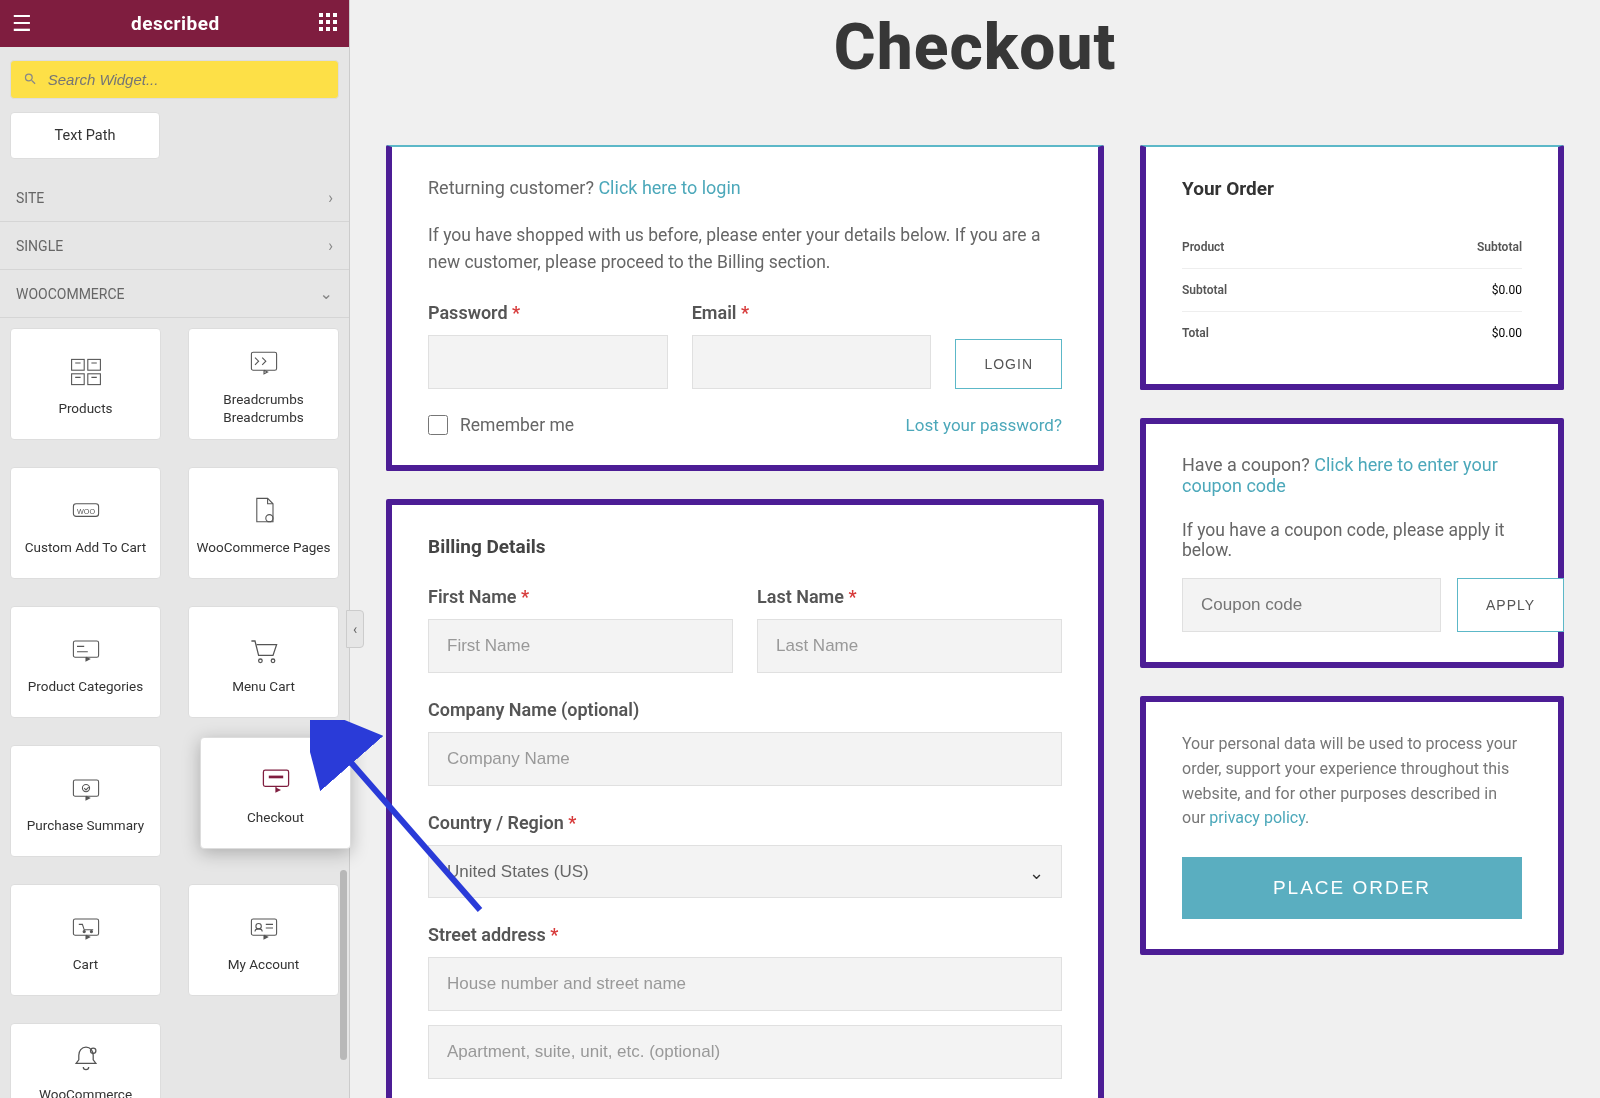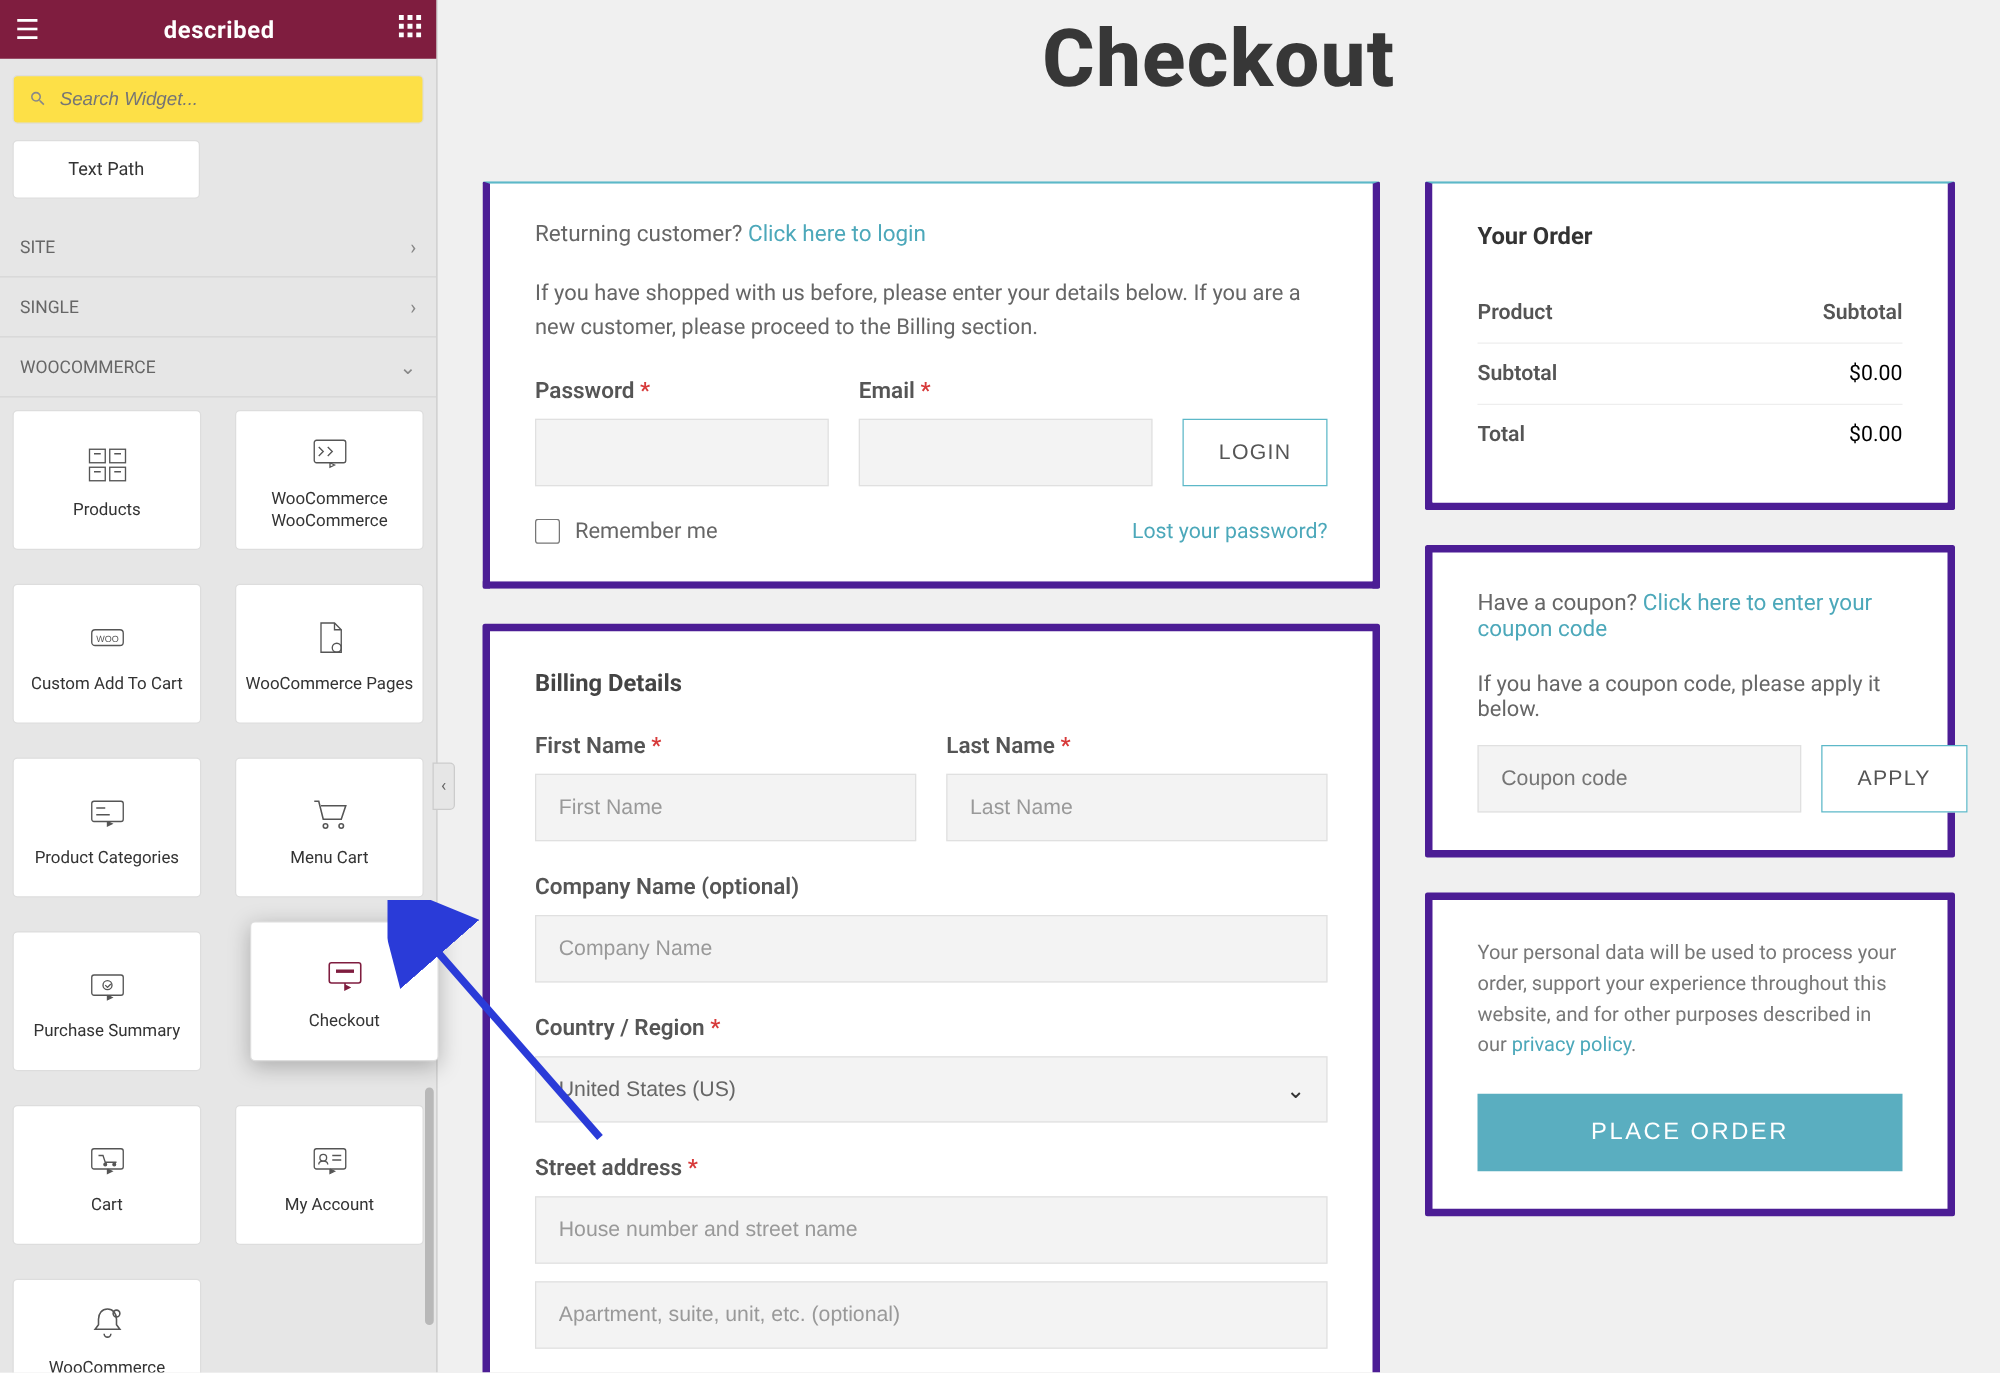--- a/index.html
+++ b/index.html
@@ -46,38 +46,38 @@
 .login-prompt a { color: #4ca8ba; text-decoration: none; }
 .login-desc { font-size: 17.5px; color: #666; line-height: 1.55; margin-bottom: 26px; }
 
 .login-row { display: flex; gap: 24px; align-items: flex-end; }
 .login-row .fg { flex: 1; }
 .fg label { display: block; font-size: 18px; color: #555; font-weight: 600; margin-bottom: 12px; }
 .fg label .req { color: #d73a3a; }
 .fg input, .fg select { width: 100%; padding: 16px 18px; background: #f3f3f3; border: 1px solid #e0e0e0; font-size: 17px; color: #666; outline: none; }
 .fg input::placeholder { color: #999; }
 
-.btn-outline { background: #fff; border: 1.5px solid #5cb8c8; color: #555; padding: 16px 28px; font-size: 17px; letter-spacing: 1px; cursor: pointer; }
+.btn-outline { background: #fff; border: 1.5px solid #5cb8c8; color: #555; padding: 16px 28px; font-size: 14px; letter-spacing: 1px; cursor: pointer; }
 
 .remember-row { display: flex; justify-content: space-between; align-items: center; margin-top: 26px; }
 .remember-row label { display: flex; align-items: center; gap: 12px; font-size: 17.5px; color: #666; }
 .remember-row input[type=checkbox] { width: 20px; height: 20px; }
 .remember-row a { color: #4ca8ba; text-decoration: none; font-size: 17px; }
 
 .section-heading { font-size: 19px; font-weight: 700; color: #444; margin-bottom: 28px; }
 .billing-row { display: flex; gap: 24px; margin-bottom: 26px; }
 .billing-row .fg { flex: 1; }
 .fg-full { margin-bottom: 26px; }
 .select-wrap { position: relative; }
 .select-wrap .chev { position: absolute; right: 18px; top: 50%; transform: translateY(-50%); font-size: 18px; color: #333; pointer-events: none; }
 .select-wrap select { appearance: none; }
 
 
 .order-heading { font-size: 19px; font-weight: 700; color: #333; margin-bottom: 26px; }
-.order-row { display: flex; justify-content: space-between; font-size: 17px; color: #555; font-weight: 600; padding: 14px 0; border-bottom: 1px solid #eee; align-items: flex-end; }
+.order-row { display: flex; justify-content: space-between; font-size: 12px; color: #555; font-weight: 600; padding: 14px 0; border-bottom: 1px solid #eee; align-items: flex-end; }
 .order-row:last-of-type { border-bottom: none; }
 .order-row .val { font-weight: 400; color: #000000; }
 
 .coupon-prompt { font-size: 18px; color: #666; margin-bottom: 24px; }
 .coupon-prompt a { color: #4ca8ba; text-decoration: none; }
 .coupon-desc { font-size: 17.5px; color: #666; margin-bottom: 18px; }
 .coupon-row { display: flex; gap: 16px; }
 .coupon-row input { flex: 1; padding: 16px 18px; background: #f3f3f3; border: 1px solid #e0e0e0; font-size: 17px; }
 
 .privacy-text { font-size: 16px; color: #777; line-height: 1.55; margin-bottom: 26px; }
@@ -145,21 +145,21 @@
           <path d="M8 10h6M26 10h6M8 26h6M26 26h6"></path>
         </svg>
       <span class="wlabel">Products</span>
     </div>
     <div class="widget-card">
       <svg viewBox="0 0 40 40" fill="none" stroke="#555" stroke-width="1.2">
           <rect x="6" y="8" width="28" height="20" rx="2"></rect>
           <path d="M10 14l4 4-4 4M18 14l4 4-4 4"></path>
           <path d="M20 28v4l4-2-4-2"></path>
         </svg>
-      <span class="wlabel">WooCommerce WooCommerce</span>
+      <span class="wlabel">Breadcrumbs Breadcrumbs</span>
     </div>
     <div class="widget-card">
       <svg viewBox="0 0 40 40" fill="none" stroke="#555" stroke-width="1.2">
           <rect x="6" y="12" width="28" height="14" rx="3"></rect>
           <text x="20" y="23" font-size="8" text-anchor="middle" fill="#555" stroke="none" font-family="sans-serif">WOO</text>
         </svg>
       <span class="wlabel">Custom Add To Cart</span>
     </div>
     <div class="widget-card">
       <svg viewBox="0 0 40 40" fill="none" stroke="#555" stroke-width="1.2">

